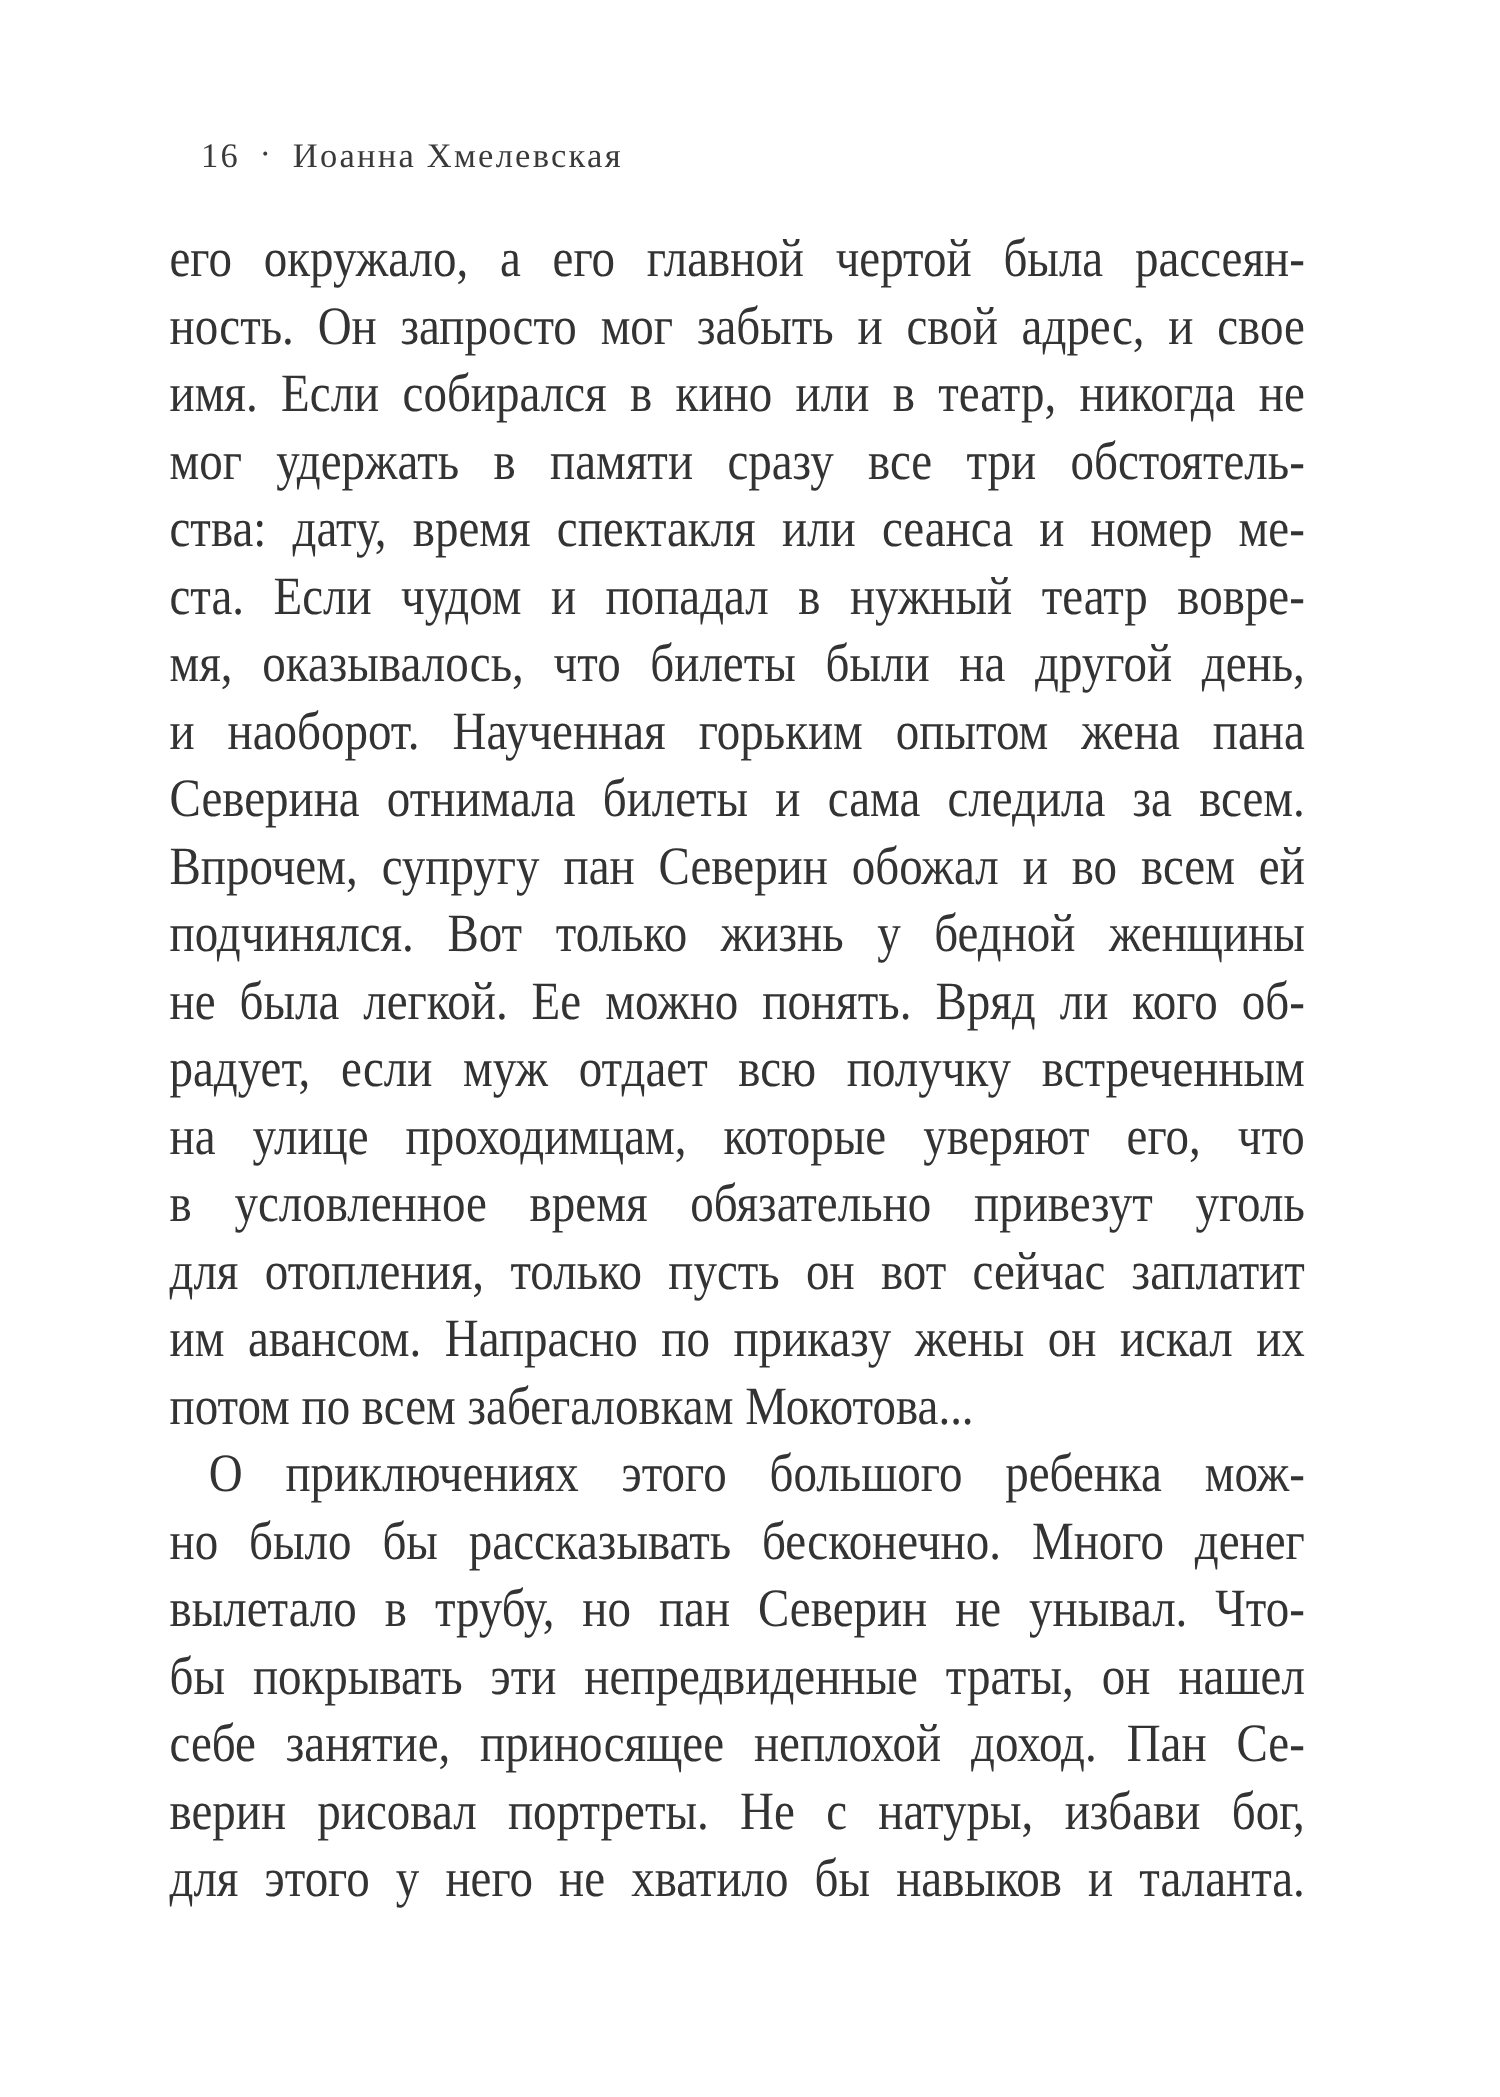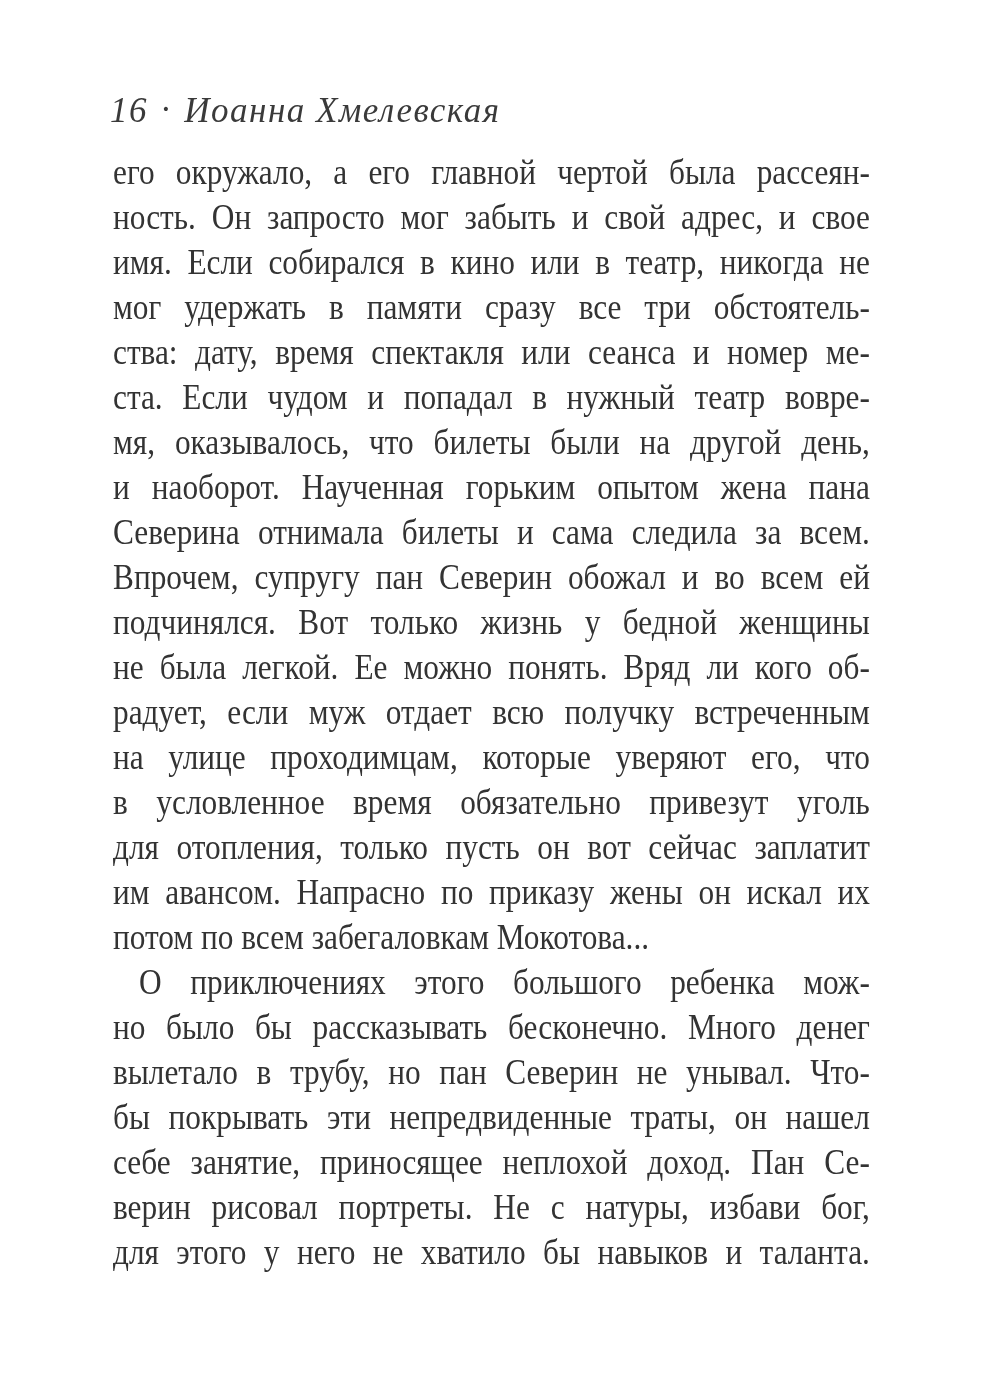--- a/index.html
+++ b/index.html
@@ -8,27 +8,26 @@
     position: relative;
     width: 1000px;
     height: 1398px;
     background: #ffffff;
     overflow: hidden;
     font-family: "Liberation Serif", "DejaVu Serif", serif;
     color: #333333;
   }
   .running-header {
     position: absolute;
-    left: 110px;
+    left: 134px;
     top: 90px;
-    font-size: 35px;
+    font-size: 23px;
     letter-spacing: 1.5px;
     white-space: nowrap;
     color: #3a3a3a;
-    font-style: italic;
   }
   .running-header .sep {
     display: inline-block;
     margin: 0 13px;
     vertical-align: 1px;
   }
   .body-text {
     position: absolute;
     left: 113px;
     top: 150px;

